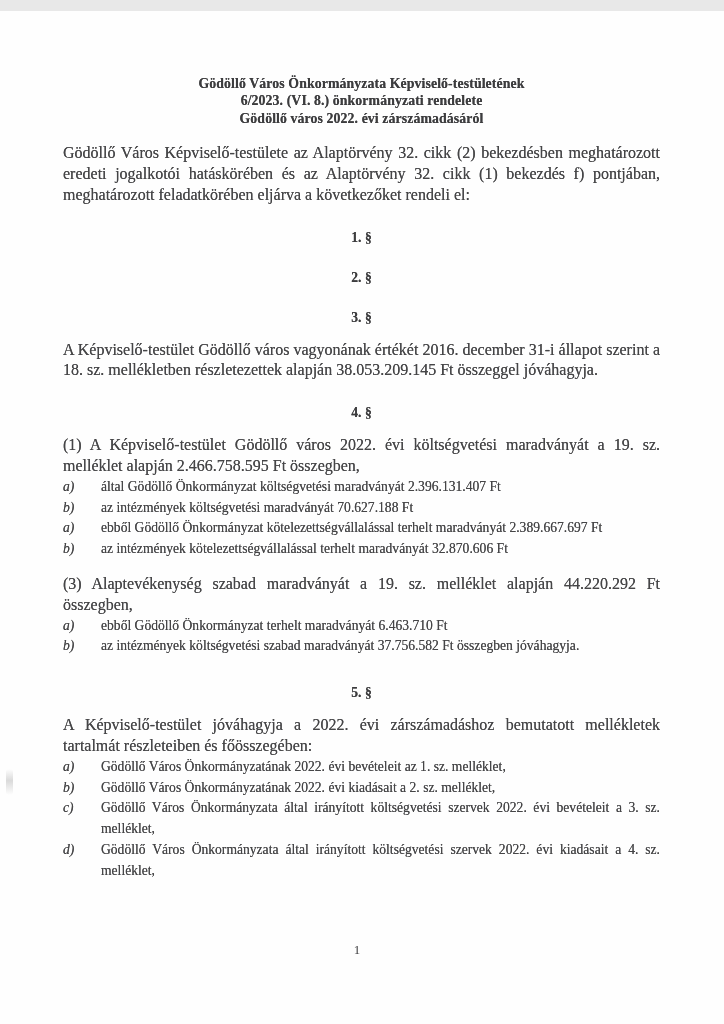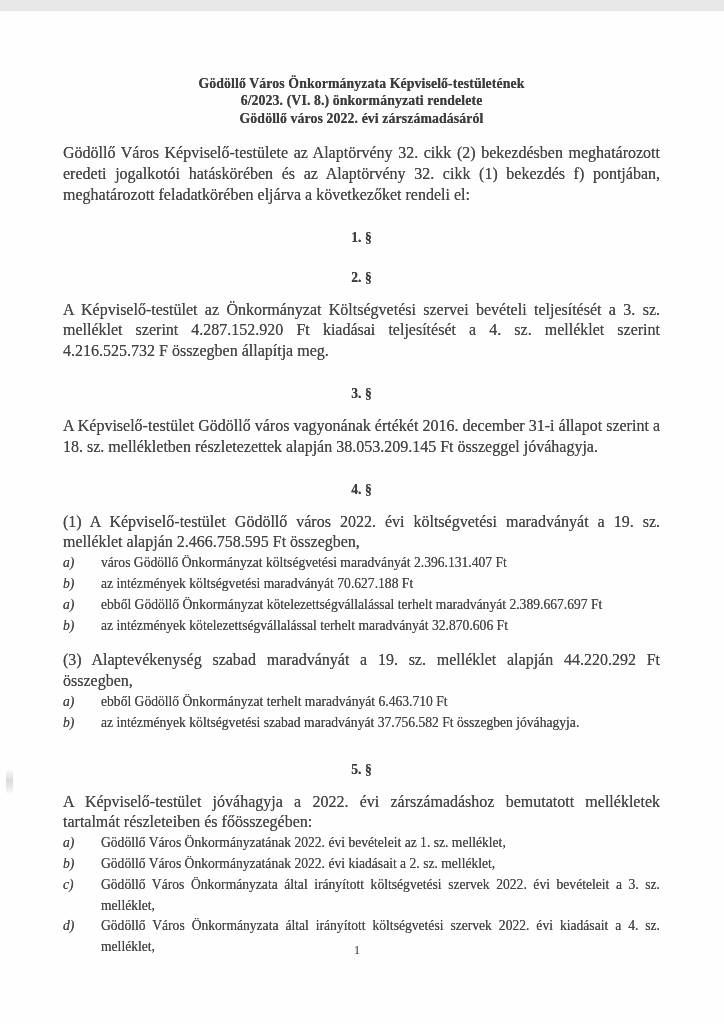--- a/index.html
+++ b/index.html
@@ -81,32 +81,31 @@
       <div>Gödöllő Város Önkormányzata Képviselő-testületének</div>
       <div>6/2023. (VI. 8.) önkormányzati rendelete</div>
       <div>Gödöllő város 2022. évi zárszámadásáról</div>
     </div>
 
     <p class="para" style="margin-top:16px">Gödöllő Város Képviselő-testülete az Alaptörvény 32. cikk (2) bekezdésben meghatározott eredeti jogalkotói hatáskörében és az Alaptörvény 32. cikk (1) bekezdés f) pontjában, meghatározott feladatkörében eljárva a következőket rendeli el:</p>
 
     <div class="sec-heading">1. §</div>
 
     <div class="sec-heading">2. §</div>
-    <p class="para">A Képviselő-testület az Önkormányzat Költségvetési szervei bevételi teljesítését a 3. sz. melléklet szerint 4.287.152.920 Ft kiadásai teljesítését a 4. sz. melléklet szerint 4.216.525.732 F összegben állapítja meg.</p>
 
     <div class="sec-heading">3. §</div>
     <p class="para">A Képviselő-testület Gödöllő város vagyonának értékét 2016. december 31-i állapot szerint a 18. sz. mellékletben részletezettek alapján 38.053.209.145 Ft összeggel jóváhagyja.</p>
 
     <div class="sec-heading">4. §</div>
 
     <p class="para">(1) A Képviselő-testület Gödöllő város 2022. évi költségvetési maradványát a 19. sz. melléklet alapján 2.466.758.595 Ft összegben,</p>
     <div class="list">
       <div class="li">
         <span class="marker">a)</span>
-        <span class="li-text">város Gödöllő Önkormányzat költségvetési maradványát 2.396.131.407 Ft</span>
+        <span class="li-text">által Gödöllő Önkormányzat költségvetési maradványát 2.396.131.407 Ft</span>
       </div>
       <div class="li">
         <span class="marker">b)</span>
         <span class="li-text">az intézmények költségvetési maradványát 70.627.188 Ft</span>
       </div>
     </div>
 
     <div class="list">
       <div class="li">
         <span class="marker">a)</span>

